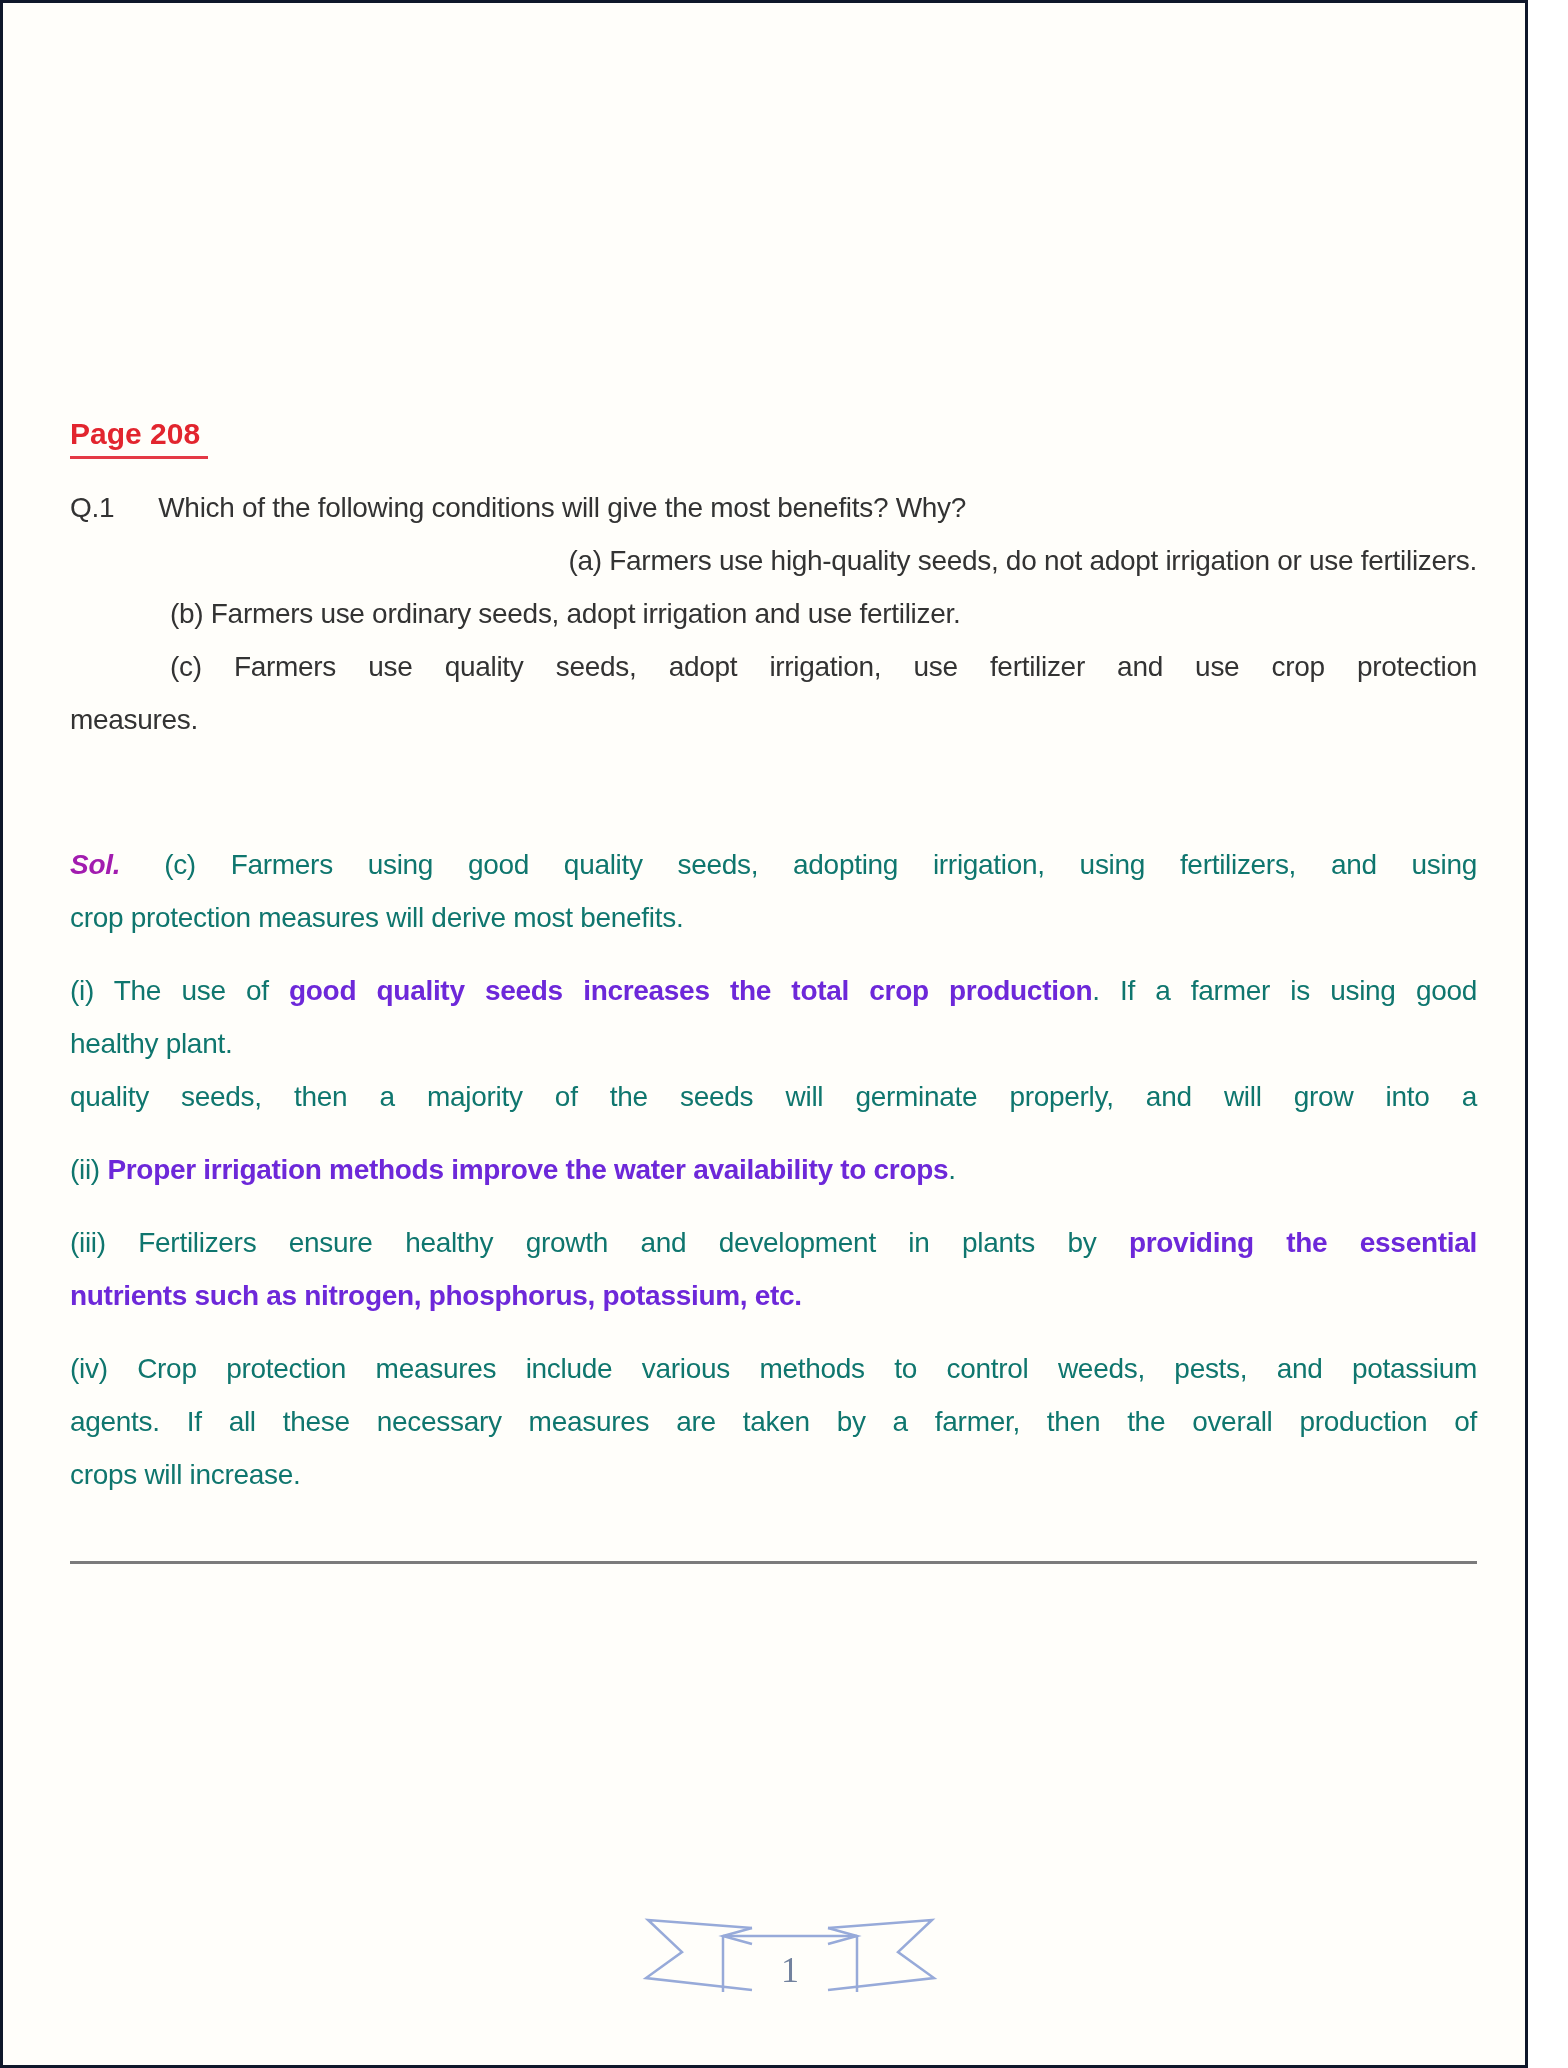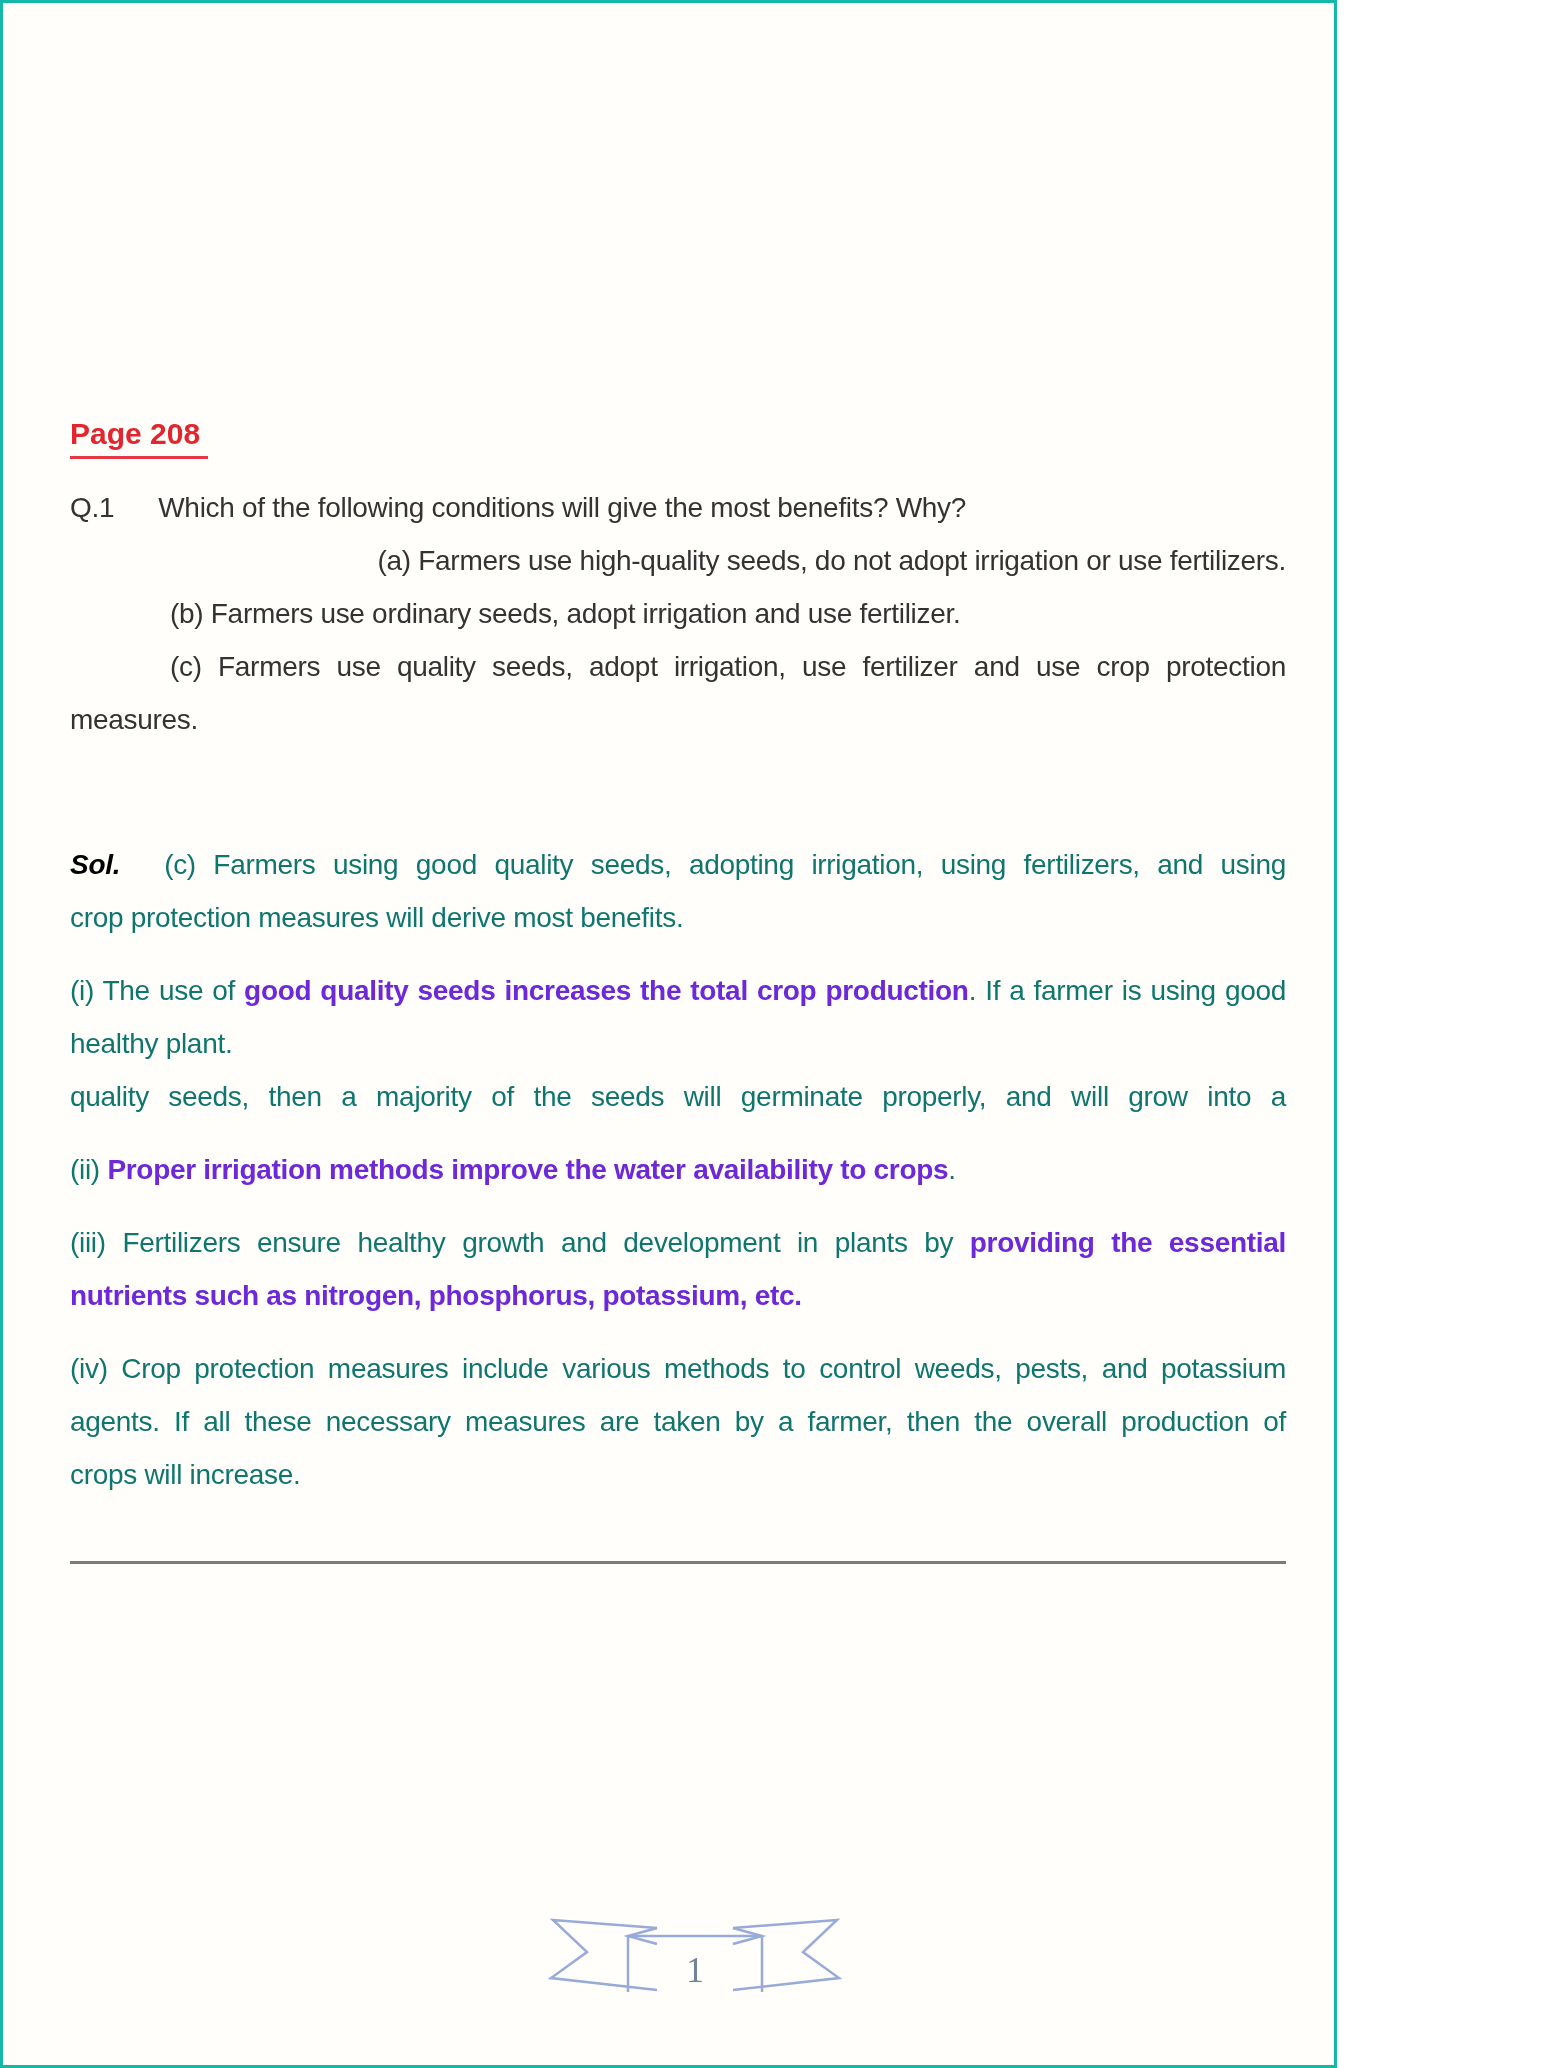--- a/index.html
+++ b/index.html
@@ -1,22 +1,22 @@
 <!DOCTYPE html>
 <html><head>
 <meta charset="utf-8">
 <title>Page 208 – Solutions</title>
 <style>
   * { margin:0; padding:0; box-sizing:border-box; }
   html,body { background:#ffffff; }
   .page {
     position:relative;
-    width:1337px; height:2068px;
+    width:1528px; height:2068px;
     background:#fffefa;
-    border:3px solid #14b8a6;
+    border:3px solid #0f172a;
     font-family:"Liberation Sans", sans-serif;
     color:#3a3a3a;
     overflow:hidden;
   }
   .content { padding:412px 48px 0 67px; }
   .page-heading {
     display:inline-block;
     font-size:30px; font-weight:bold;
     color:#e2252e;
     border-bottom:3px solid #e43945;
@@ -26,21 +26,21 @@
   .qblock { margin-top:22px; margin-bottom:92px; }
   .para { margin-bottom:20px; }
   .tline {
     font-size:28px;
     line-height:53px;
     letter-spacing:-0.3px;
   }
   .just { text-align:justify; text-align-last:justify; }
   .rn { color:#0f766e; }
   .rb { font-weight:normal; color:#333333; }
-  .rbi { font-weight:bold; font-style:italic; color:#000000;margin-top:13px; }
+  .rbi { font-weight:bold; font-style:italic; color:#a21caf;margin-top:13px; }
   .rg { font-weight:bold; color:#6d28d9; }
   .rtab { display:inline-block; width:44px; }
   .divider { height:3px; background:#7b7b7b; margin-top:60px; }
   .ribbon-wrap {
     margin-top:348px;
     display:flex; justify-content:center;
     transform:translateX(26px);
   }
   .ribbon-svg { display:block; }
   .page-num-text {

